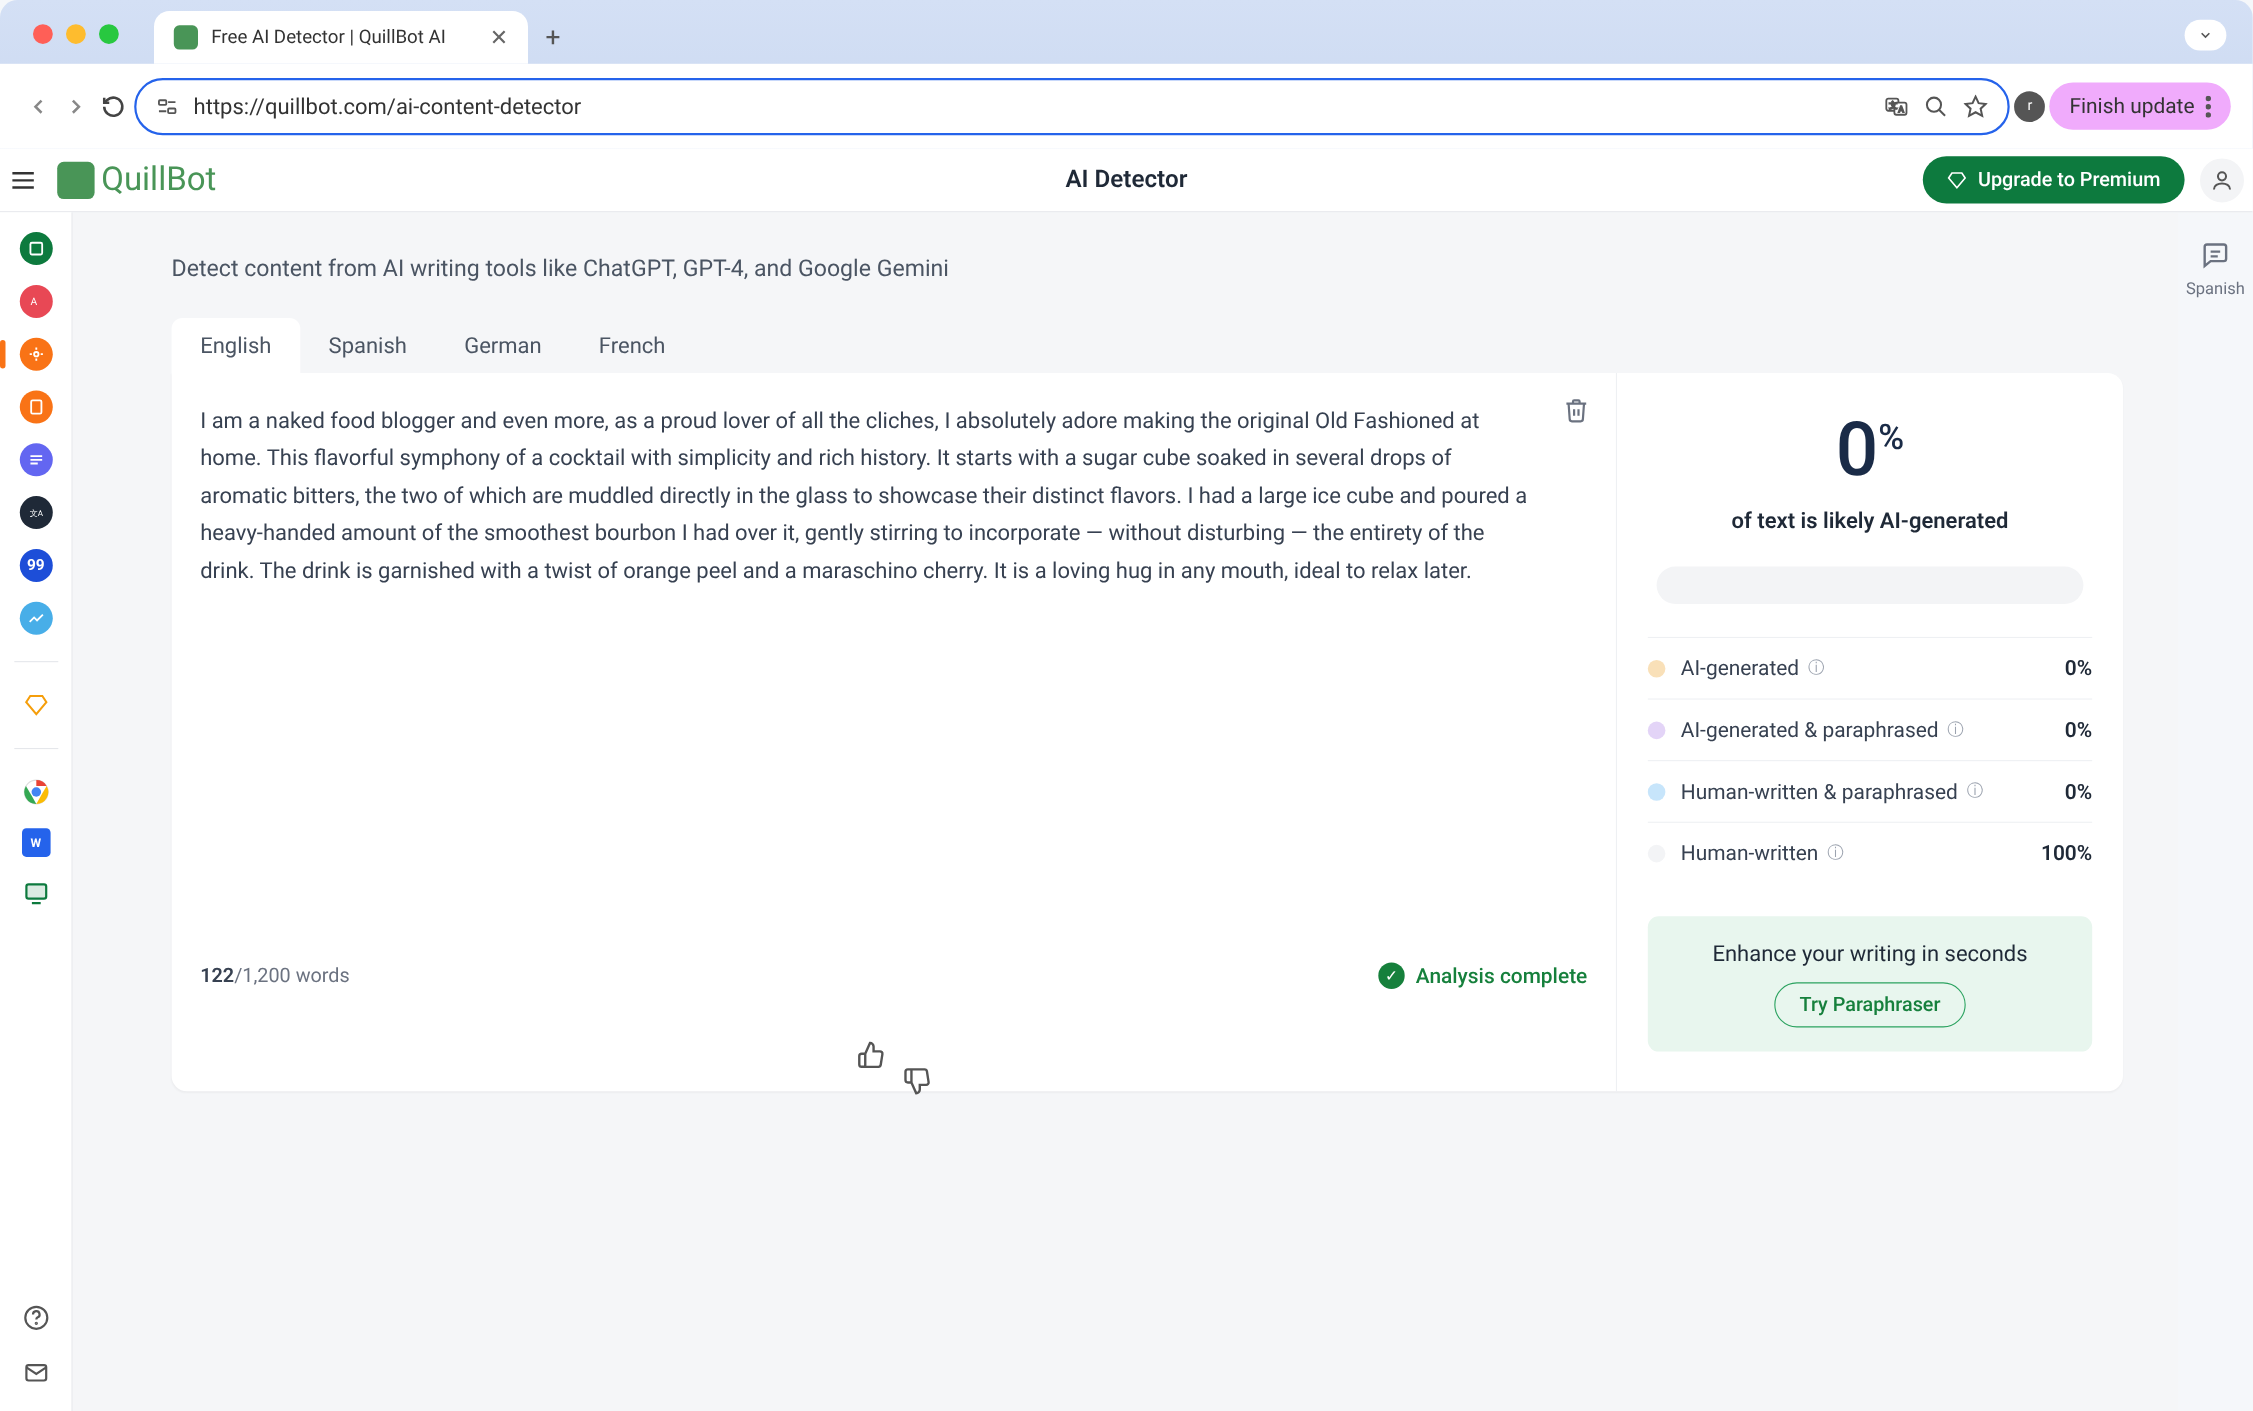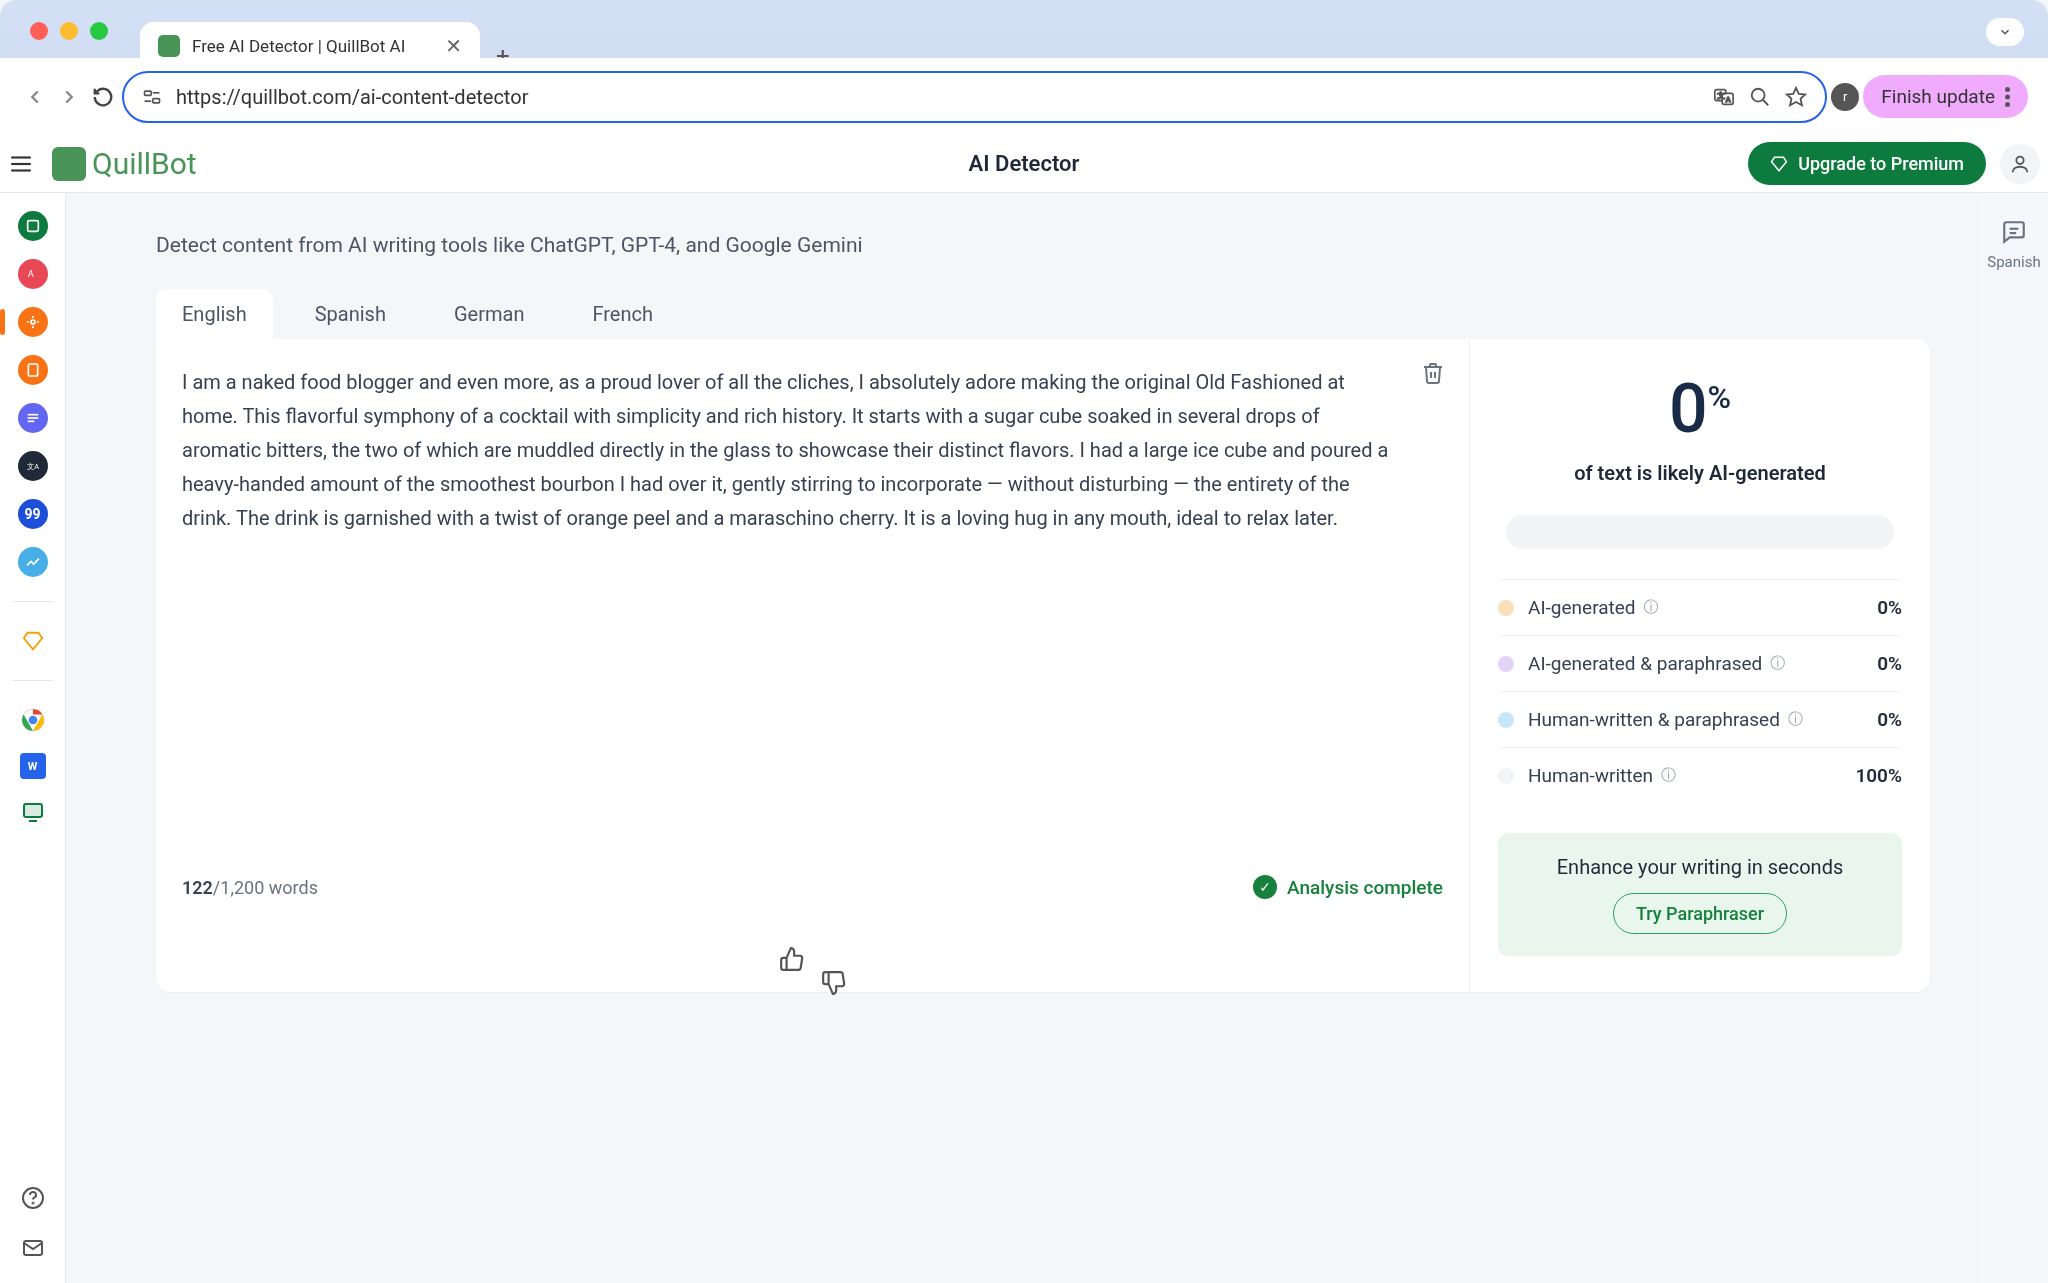--- a/index.html
+++ b/index.html
@@ -5,21 +5,21 @@
 * { box-sizing: border-box; margin: 0; padding: 0; }
 body { font-family: -apple-system, BlinkMacSystemFont, 'Segoe UI', Roboto, sans-serif; background: #f5f7fa; width: 2048px; height: 1283px; overflow: hidden; }
 
 
 .browser-chrome { background: linear-gradient(180deg, #d4e0f5 0%, #cad8f0 100%); height: 135px; border-radius: 16px 16px 0 0; position: relative; }
 .traffic-lights { position: absolute; top: 22px; left: 30px; display: flex; gap: 12px; }
 .light { width: 18px; height: 18px; border-radius: 50%; }
 .light.red { background: #ff5f57; }
 .light.yellow { background: #febc2e; }
 .light.green { background: #28c840; }
-.tab-strip { position: absolute; top: 22px; left: 140px; display: flex; align-items: flex-end; }
+.tab-strip { position: absolute; top: 10px; left: 140px; display: flex; align-items: center; }
 .tab { background: #fff; border-radius: 14px 14px 0 0; padding: 12px 18px; display: flex; align-items: center; gap: 12px; height: 48px; min-width: 340px; }
 .tab-favicon { width: 22px; height: 22px; border-radius: 5px; background: #499557; }
 .tab-title { font-size: 17px; color: #333; flex: 1; }
 .tab-close { color: #666; font-size: 20px; cursor: pointer; }
 .new-tab { margin-left: 16px; font-size: 24px; color: #555; cursor: pointer; }
 .tabs-dropdown { position: absolute; top: 18px; right: 24px; width: 38px; height: 28px; background: #fff; border-radius: 14px; display: flex; align-items: center; justify-content: center; }
 
 .url-row { position: absolute; top: 58px; left: 0; right: 0; height: 77px; background: #fff; display: flex; align-items: center; padding: 0 20px; gap: 4px; border-radius: 0; }
 .nav-btn { width: 30px; height: 30px; display: flex; align-items: center; justify-content: center; color: #888; cursor: pointer; }
 .reload { color: #444; }
@@ -59,21 +59,21 @@
 .rail-item.word-i { background: #2563eb; border-radius: 4px; width: 26px; height: 26px; color:#fff; font-size:11px; font-weight:700; }
 .rail-item.screen-i { background: transparent; color:#0d7a3e; }
 .rail-bottom { margin-top: auto; padding-bottom: 20px; display: flex; flex-direction: column; gap: 20px; align-items: center; }
 .rail-bottom .rail-item { background: transparent; color: #555; }
 .active-indicator { position: absolute; left: -18px; width: 5px; height: 26px; background: #f97316; border-radius: 3px; }
 
 .content { flex: 1; padding: 40px 50px 40px 90px; overflow: auto; background: #f5f6f8; }
 .page-title { font-size: 50px; font-weight: 500; color: #26374c; margin-bottom: 20px; }
 .page-subtitle { font-size: 21px; color: #4b5563; margin-bottom: 32px; }
 
-.tabs { display: flex; gap: 16px; }
+.tabs { display: flex; gap: 0; }
 .tab-item { padding: 13px 26px; font-size: 20px; color: #4b5563; cursor: pointer; border-radius: 10px 10px 0 0; }
 .tab-item.active { background: #fff; color: #4b5563; }
 
 .panel-row { display: flex; gap: 0; background: #fff; border-radius: 0 14px 14px 14px; box-shadow: 0 1px 2px rgba(0,0,0,0.04); }
 .editor-panel { flex: 1; padding: 26px 26px 20px 26px; position: relative; border-right: 1px solid #eef0f3; }
 .editor-text { font-size: 20px; line-height: 1.7; color: #374151; padding-right: 50px; }
 .trash-btn { position: absolute; top: 22px; right: 24px; color: #6b7280; cursor: pointer; }
 .editor-footer { display: flex; align-items: center; margin-top: 340px; }
 .word-count { font-size: 18px; color: #6b7280; }
 .word-count b { color: #374151; font-weight: 600; }

